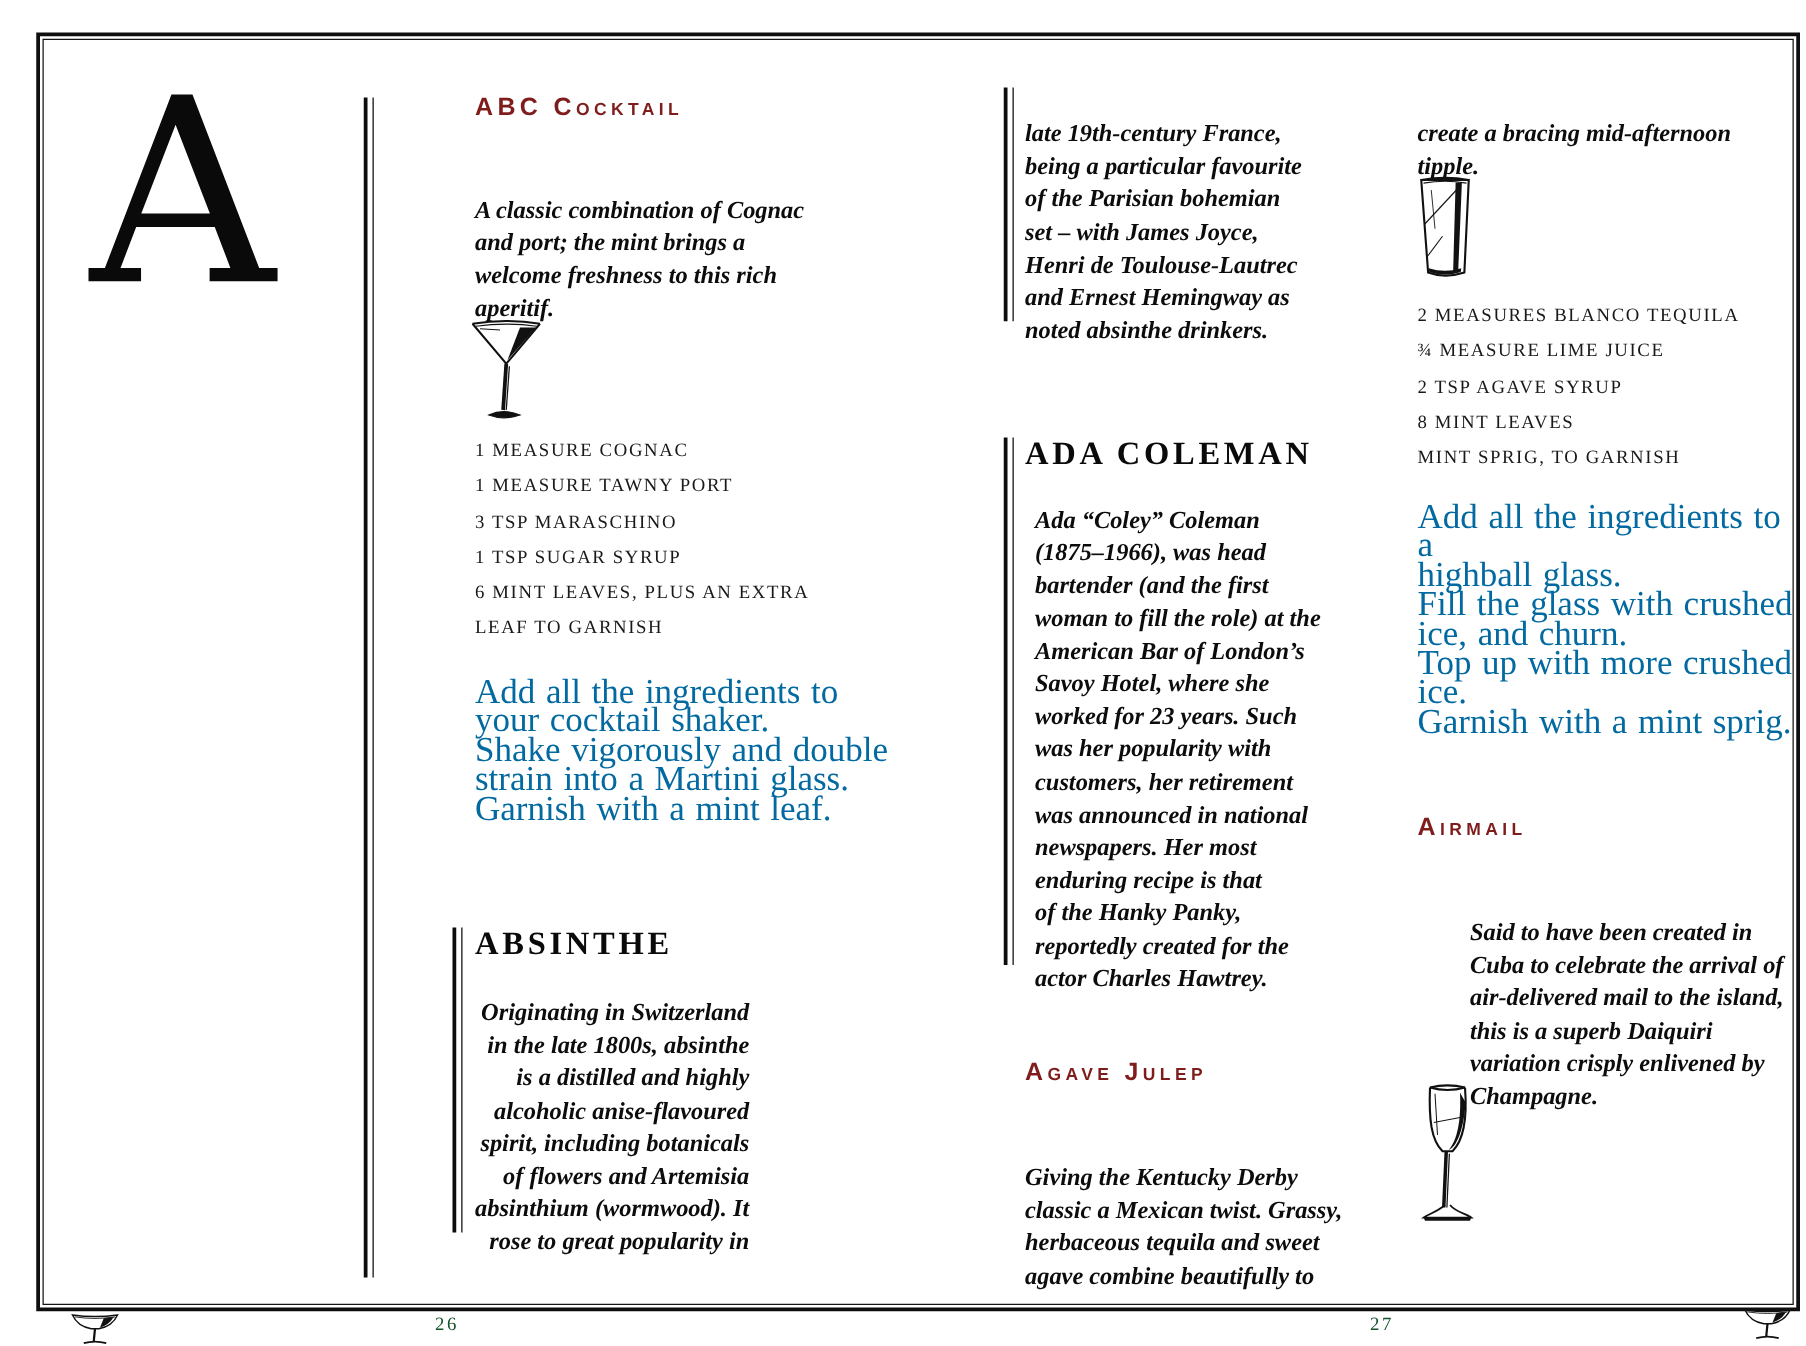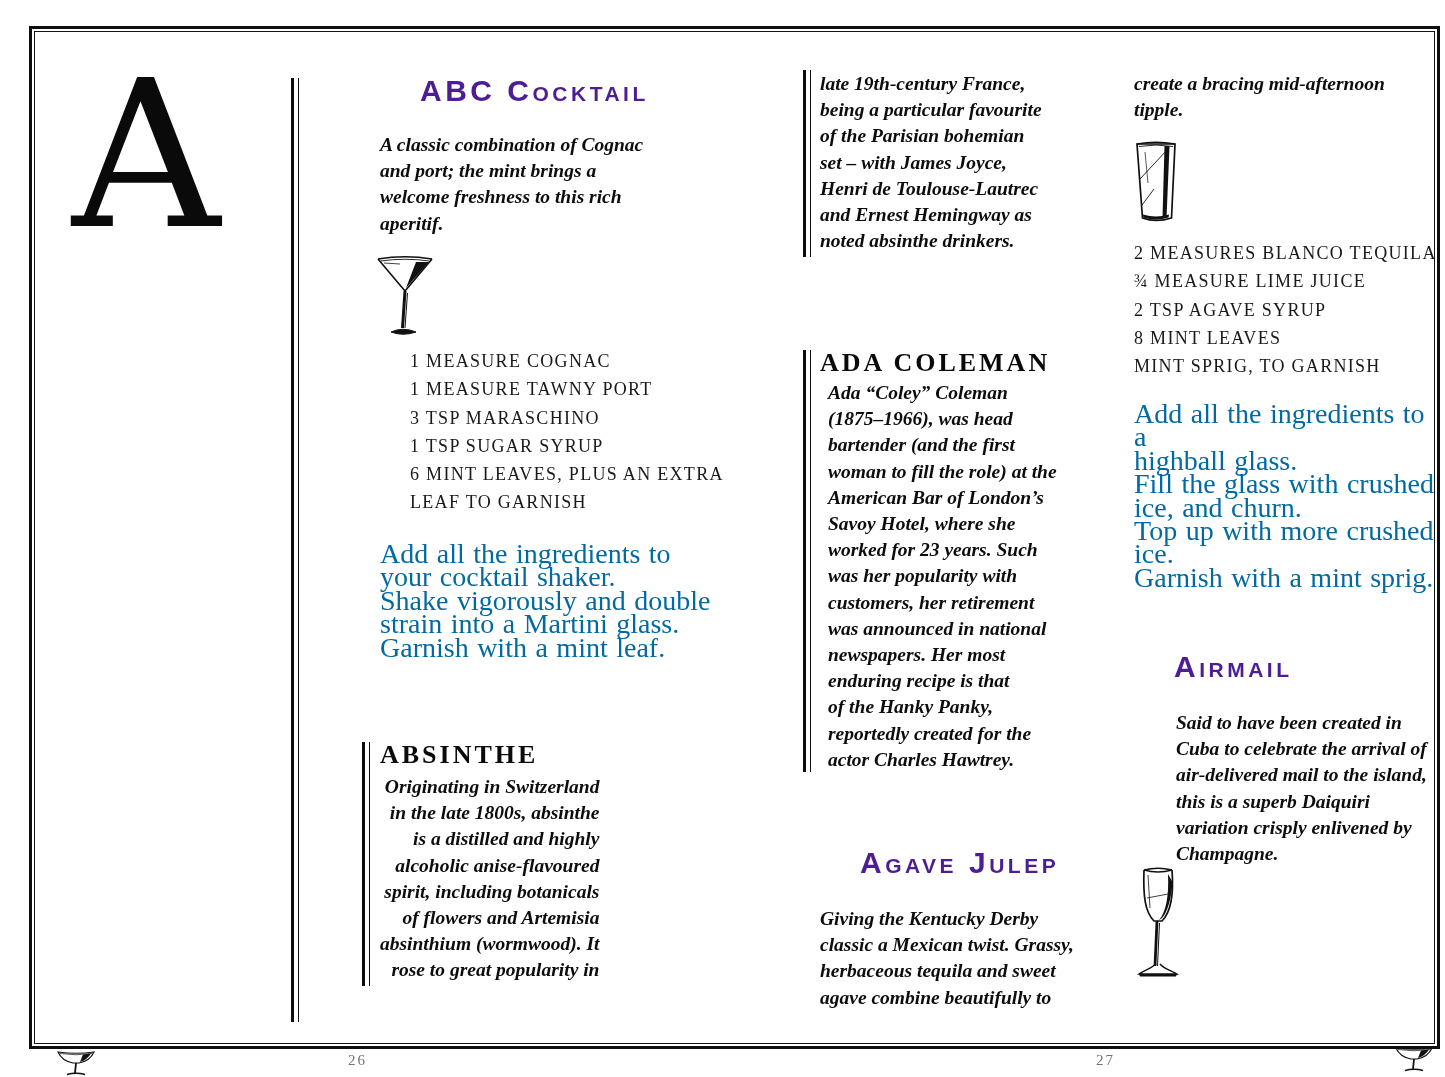--- a/index.html
+++ b/index.html
@@ -30,42 +30,42 @@
   .vrule{
     width:8px;box-sizing:border-box;
     border-left:3.6px solid #0d0d0d;
     border-right:1.6px solid #0d0d0d;
   }
 
   
   .recipe-title{
     font-family:"Liberation Sans",sans-serif;
     font-weight:700;font-variant:small-caps;
-    font-size:30px;letter-spacing:3.5px;color:#4c1d95;line-height:1;margin-left:40px;
+    font-size:20px;letter-spacing:3.5px;color:#7f1d1d;line-height:1;
   }
   .entry-title{
     font-family:Liberation Serif, serif;
     font-weight:700;font-size:26px;letter-spacing:3px;color:#0a0a0a;line-height:1;
   }
 
   
   .ital{
     font-family:"Liberation Serif",serif;font-style:italic;font-weight:700;
-    font-size:19.5px;line-height:26.2px;color:#0c0c0c;white-space:pre-line;
+    font-size:19.5px;line-height:26.2px;color:#0c0c0c;white-space:pre-line;margin-top:24px;
   }
   .ingr{
-    font-family:"Liberation Serif",serif;font-size:18px;line-height:28.3px;
+    font-family:"Liberation Serif",serif;font-size:15px;line-height:28.3px;
     letter-spacing:1.3px;color:#191919;white-space:pre-line;
   }
   .method{
     font-family:Liberation Serif, serif;font-size:28px;line-height:23.4px;
     color:#0369a1;white-space:pre-line;word-spacing:1.5px;
   }
   .pagenum{
-    font-family:"Liberation Serif",serif;font-size:15px;letter-spacing:2px;color:#737373;
+    font-family:"Liberation Serif",serif;font-size:15px;letter-spacing:2px;color:#14532d;
   }
   svg{display:block;}
 </style>
 </head>
 <body>
 
 <div class="abs frame">
   <div class="frame-inner"></div>
 </div>
 
@@ -91,21 +91,21 @@
       <path d="M4.5 9 Q29 5.5 53.5 9" stroke-width="0.9"></path>
       <path d="M8 11 L24 12" stroke-width="0.8"></path>
       <path d="M29 39 L26.5 76" stroke-width="3"></path>
       <path d="M31.5 41 L29 76" stroke-width="1"></path>
     </g>
     <path d="M40 10 L53 10 L30 36 Z" fill="#111"></path>
     <path d="M15 80 Q27 74.5 40 80 Q27 84.5 15 80 Z" fill="#111" stroke="#111" stroke-width="1"></path>
   </svg>
 </div>
 
-<div class="abs ingr" style="left:380px;top:347px;margin-left:30px;">1 MEASURE COGNAC
+<div class="abs ingr" style="left:380px;top:347px;">1 MEASURE COGNAC
 1 MEASURE TAWNY PORT
 3 TSP MARASCHINO
 1 TSP SUGAR SYRUP
 6 MINT LEAVES, PLUS AN EXTRA
 LEAF TO GARNISH</div>
 
 <div class="abs method" style="left:380px;top:542px;">Add all the ingredients to
 your cocktail shaker.
 Shake vigorously and double
 strain into a Martini glass.

